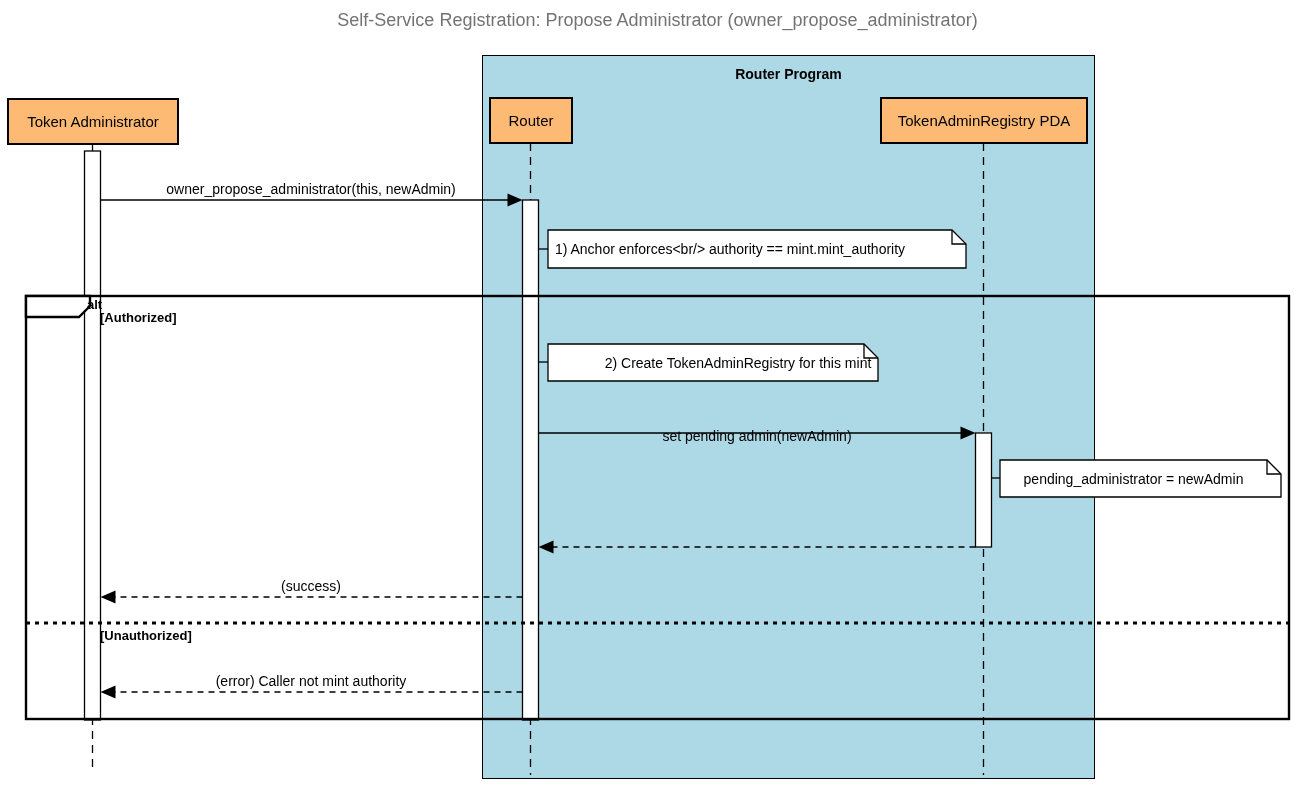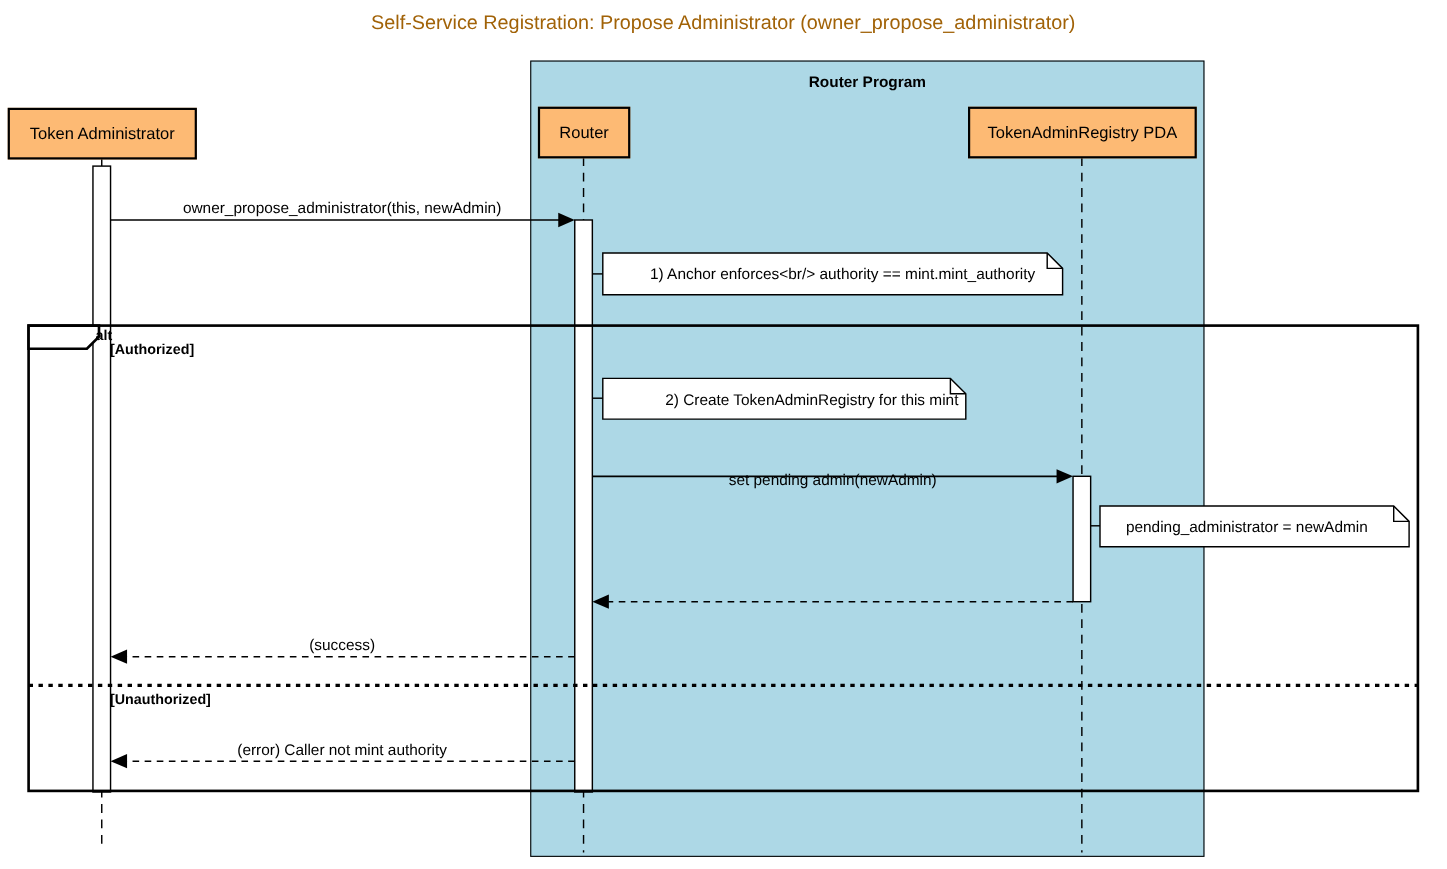--- a/index.html
+++ b/index.html
@@ -3,21 +3,21 @@
 <meta charset="utf-8">
 <style>
   html,body{margin:0;padding:0;}
   body{
     width:1315px;height:790px;background:#ffffff;position:relative;overflow:hidden;
     font-family:"Liberation Sans",sans-serif;color:#000;
   }
   .abs{position:absolute;}
   .title{
     left:0;top:10px;width:1315px;text-align:center;
-    font-size:18px;color:#a16207;
+    font-size:18px;color:#737373;
   }
   .container-box{
     left:482px;top:55px;width:611px;height:722px;
     background:#add8e6;border:1px solid #000;
   }
   .container-label{
     position:absolute;left:0;top:10px;width:100%;text-align:center;
     font-weight:bold;font-size:14px;
   }
   .linework{left:0;top:0;}
@@ -105,19 +105,19 @@
 </div>
 <div class="abs participant p-registry">
   <span>TokenAdminRegistry PDA</span>
 </div>
 
 <div class="abs msg-label" style="left:311px;top:181px;">owner_propose_administrator(this, newAdmin)</div>
 <div class="abs msg-label" style="left:757px;top:428px;">set pending admin(newAdmin)</div>
 <div class="abs msg-label" style="left:311px;top:578px;">(success)</div>
 <div class="abs msg-label" style="left:311px;top:673px;">(error) Caller not mint authority</div>
 
-<div class="abs note-text" style="left:564px;top:230px;width:404px;height:38px;">1) Anchor enforces&lt;br/&gt; authority == mint.mint_authority</div>
+<div class="abs note-text" style="left:528px;top:230px;width:404px;height:38px;">1) Anchor enforces&lt;br/&gt; authority == mint.mint_authority</div>
 <div class="abs note-text" style="left:548px;top:344px;width:316px;height:37px;padding-left:32px;">2) Create TokenAdminRegistry for this mint</div>
 <div class="abs note-text" style="left:1000px;top:460px;width:267px;height:37px;">pending_administrator = newAdmin</div>
 
 <div class="abs frame-operator">alt</div>
 <div class="abs section-label" style="left:100px;top:310px;">[Authorized]</div>
 <div class="abs section-label" style="left:100px;top:628px;">[Unauthorized]</div>
 
 </body></html>

